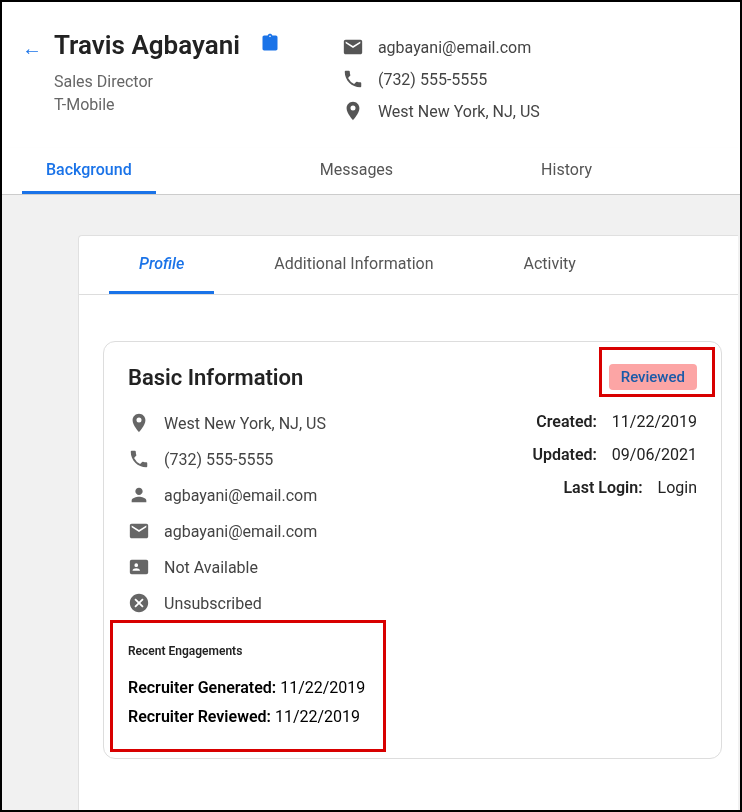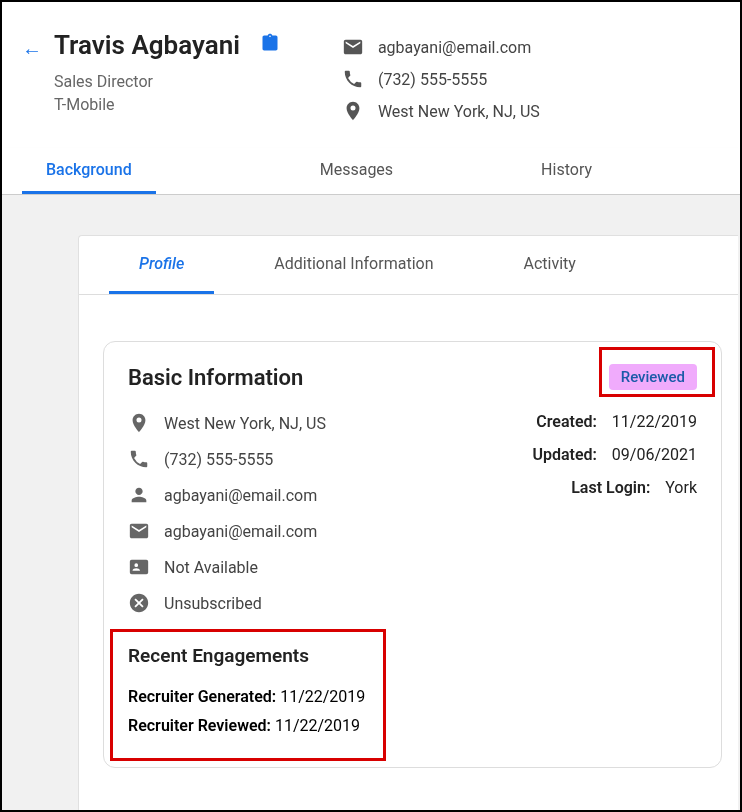--- a/index.html
+++ b/index.html
@@ -124,42 +124,42 @@
     padding: 22px 24px;
     position: relative;
   }
   .basic-header {
     display: flex;
     justify-content: space-between;
     align-items: center;
   }
   .basic-title { font-size: 22px; font-weight: 600; color: #222; }
   .reviewed-badge {
-    background: #f0abfc;
+    background: #fca5a5;
     color: #1a5aa8;
     padding: 4px 12px;
     border-radius: 4px;
     font-size: 15px;
     font-weight: 500;
     cursor: pointer;
   }
   .info-grid {
     display: flex;
     margin-top: 22px;
     gap: 30px;
   }
   .info-left { flex: 1; display: flex; flex-direction: column; gap: 14px; }
   .info-row { display: flex; align-items: center; gap: 14px; font-size: 16px; color: #444; }
   .info-row .icon-sm svg { fill: #666; }
   .info-right { display: flex; flex-direction: column; gap: 14px; text-align: right; font-size: 16px; }
   .meta-row { display: flex; gap: 15px; justify-content: flex-end; }
   .meta-label { font-weight: 600; color: #222; }
   .meta-val { color: #222; }
   .engage-block { margin-top: 30px; }
-  .engage-title { font-weight: 600; font-size: 19px; color: #222; margin-bottom: 20px; }
+  .engage-title { font-weight: 600; font-size: 12px; color: #222; margin-bottom: 20px; }
   .engage-row { font-size: 16px; margin-bottom: 10px; }
   .engage-row .lbl { font-weight: 600; }
   .redbox {
     position: absolute;
     border: 3px solid #d80000;
     pointer-events: none;
   }
   .redbox-reviewed { top: 5px; right: 6px; width: 116px; height: 50px; }
   .redbox-engage { bottom: 6px; left: 6px; width: 276px; height: 132px; }
 </style>
@@ -289,21 +289,21 @@
           <div class="meta-row">
             <span class="meta-label">Created:</span>
             <span class="meta-val">11/22/2019</span>
           </div>
           <div class="meta-row">
             <span class="meta-label">Updated:</span>
             <span class="meta-val">09/06/2021</span>
           </div>
           <div class="meta-row">
             <span class="meta-label">Last Login:</span>
-            <span class="meta-val">York</span>
+            <span class="meta-val">Login</span>
           </div>
         </div>
       </div>
 
       <div class="engage-block">
         <div class="engage-title">Recent Engagements</div>
         <div class="engage-row">
           <span class="lbl">Recruiter Generated:</span>
           <span>11/22/2019</span>
         </div>

